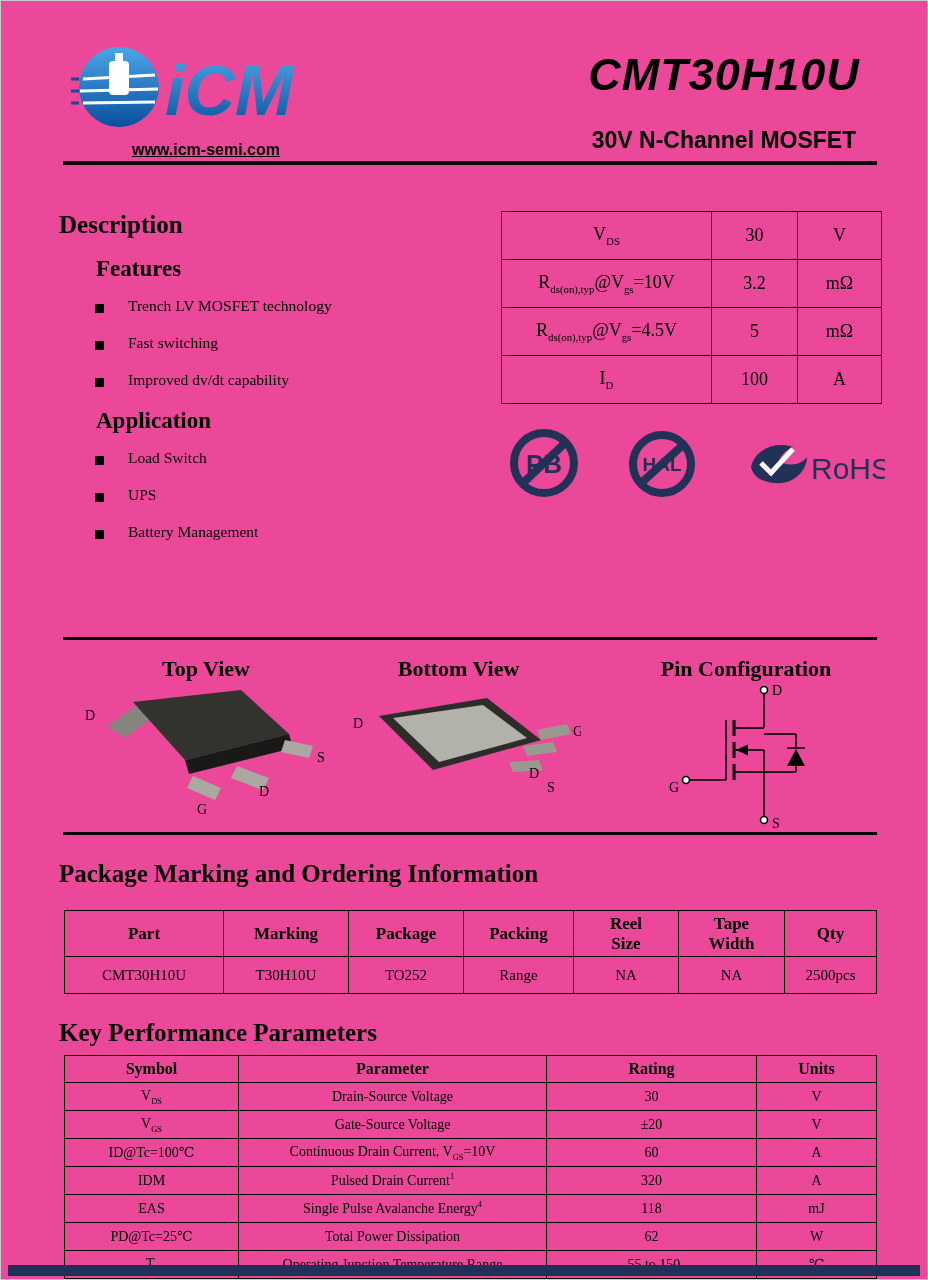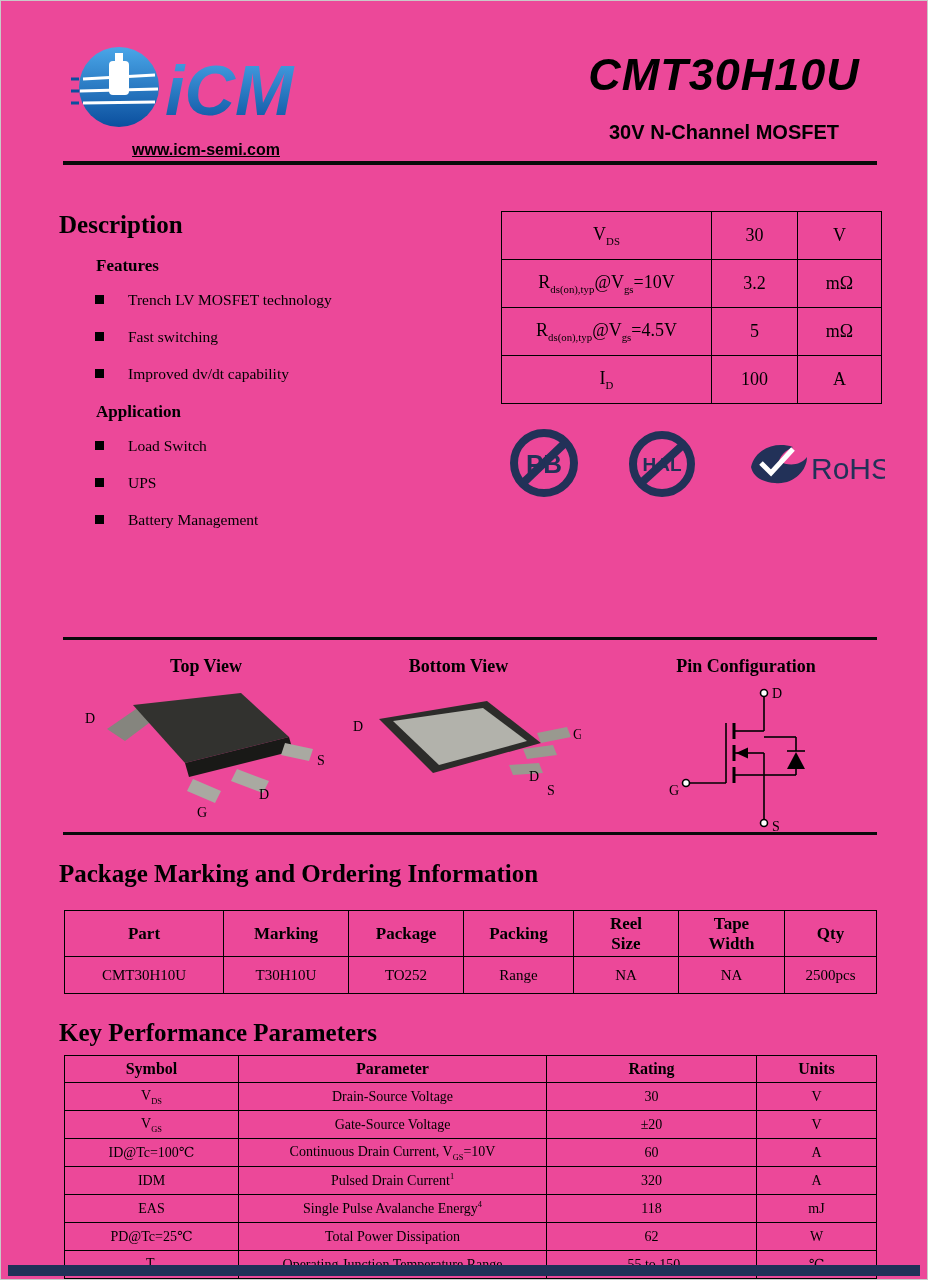--- a/index.html
+++ b/index.html
@@ -8,48 +8,48 @@
   .page { position:relative; width:928px; height:1280px; margin:0 auto; background:#ec4899;
           border:1px solid #c9c9c9; overflow:hidden; }
 
   
   .header { position:relative; height:160px; }
   .logo-block { position:absolute; left:62px; top:38px; width:286px; text-align:center; }
   .website { margin-top:4px; font-family:"Liberation Sans",sans-serif; font-weight:bold; font-size:16px;text-decoration:underline; }
   .title-block { position:absolute; right:48px; top:48px; width:310px; text-align:center; }
   .part-number { font-family:"Liberation Sans",sans-serif; font-weight:bold; font-style:italic;
                  font-size:45px; letter-spacing:1px; }
-  .subtitle { margin-top:20px; font-family:"Liberation Sans",sans-serif; font-weight:bold; font-size:20px; }
+  .subtitle { margin-top:26px; font-family:"Liberation Sans",sans-serif; font-weight:bold; font-size:23px; }
   .header-rule { height:2px; margin:0 50px 0 62px; border-top:3px solid #0a0a0a; border-bottom:1px solid #0a0a0a; }
 
   
   .desc-section { position:relative; height:472px; }
   .desc-left { position:absolute; left:58px; top:46px; }
   .big-heading { font-size:25px; font-weight:bold; }
-  .sub-head { margin:17px 0 15px 37px; font-size:17px; font-weight:bold; }
-  .feat-item { display:flex; align-items:flex-start; margin:12px 0 19px 36px; font-size:15.5px; line-height:18px; }
+  .sub-head { margin:17px 0 15px 37px; font-size:23px; font-weight:bold; }
+  .feat-item { display:flex; align-items:center; margin:12px 0 19px 36px; font-size:15.5px; line-height:18px; }
   .bullet { width:9px; height:9px; background:#000; margin:4px 24px 0 0; flex:none; }
 
   .spec-wrap { position:absolute; left:500px; top:46px; }
   table.spec { border-collapse:collapse; table-layout:fixed; width:380px; }
   table.spec td { border:1px solid #000; height:48px; text-align:center; font-size:18px; }
   sub { font-size:60%; }  sup { font-size:60%; }
 
   .badge { position:absolute; }
   .badge-pb { left:507px; top:262px; }
   .badge-hal { left:626px; top:264px; }
   .badge-rohs { left:744px; top:272px; }
 
   .rule { height:3px; background:#0a0a0a; margin:0 50px 0 62px; }
 
   
   .pkg-section { display:flex; padding:16px 0 0 60px; height:192px; }
   .pkg-col { text-align:center; }
   .pkg-col1 { width:290px; } .pkg-col2 { width:215px; } .pkg-col3 { width:300px; margin-left:30px; }
-  .pkg-label { font-size:18px; font-weight:bold; margin-bottom:8px; }
+  .pkg-label { font-size:22px; font-weight:bold; }
   .pin-lbl { font-family:"Liberation Serif",serif; font-size:14px; }
 
   
   .heading-block { margin:25px 0 0 58px; }
   table.order { border-collapse:collapse; table-layout:fixed; width:812px; margin:22px 12px 0 63px; }
   table.order th, table.order td { border:1px solid #000; text-align:center; vertical-align:middle; }
   table.order th { height:46px; font-size:17px; line-height:1.15; padding:0 24px; }
   table.order td { height:37px; font-size:15px; }
 
   

